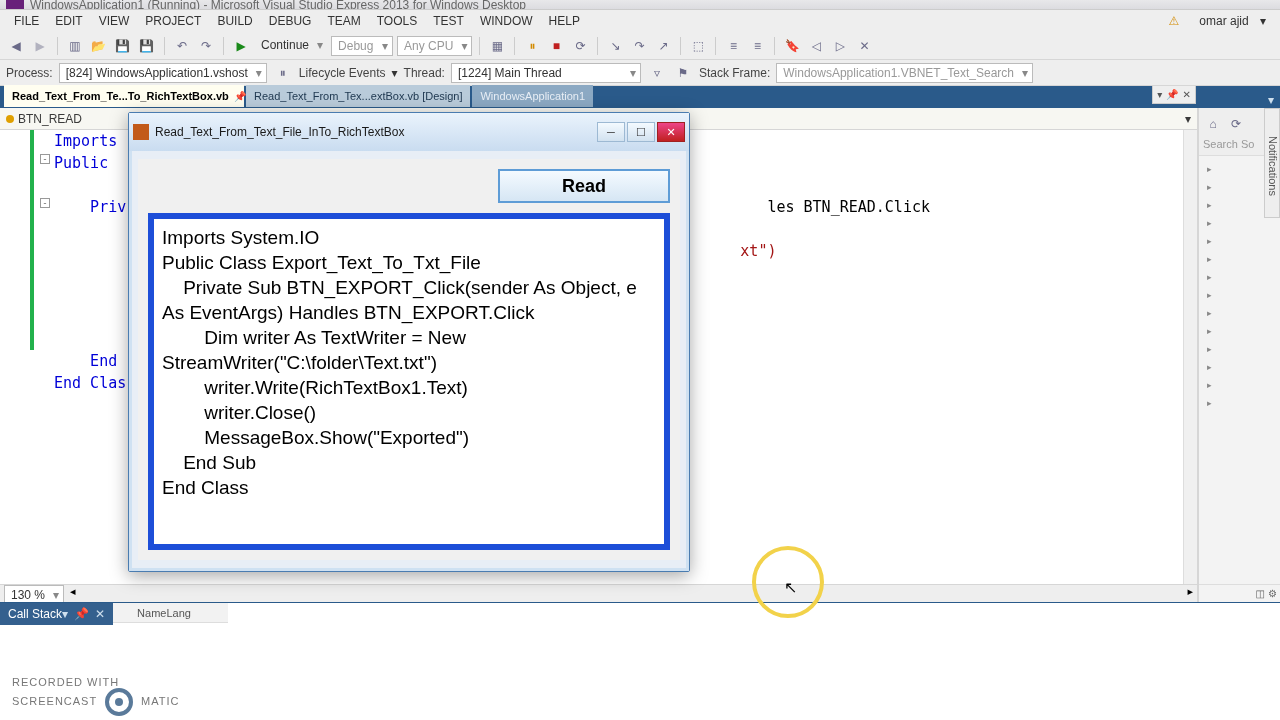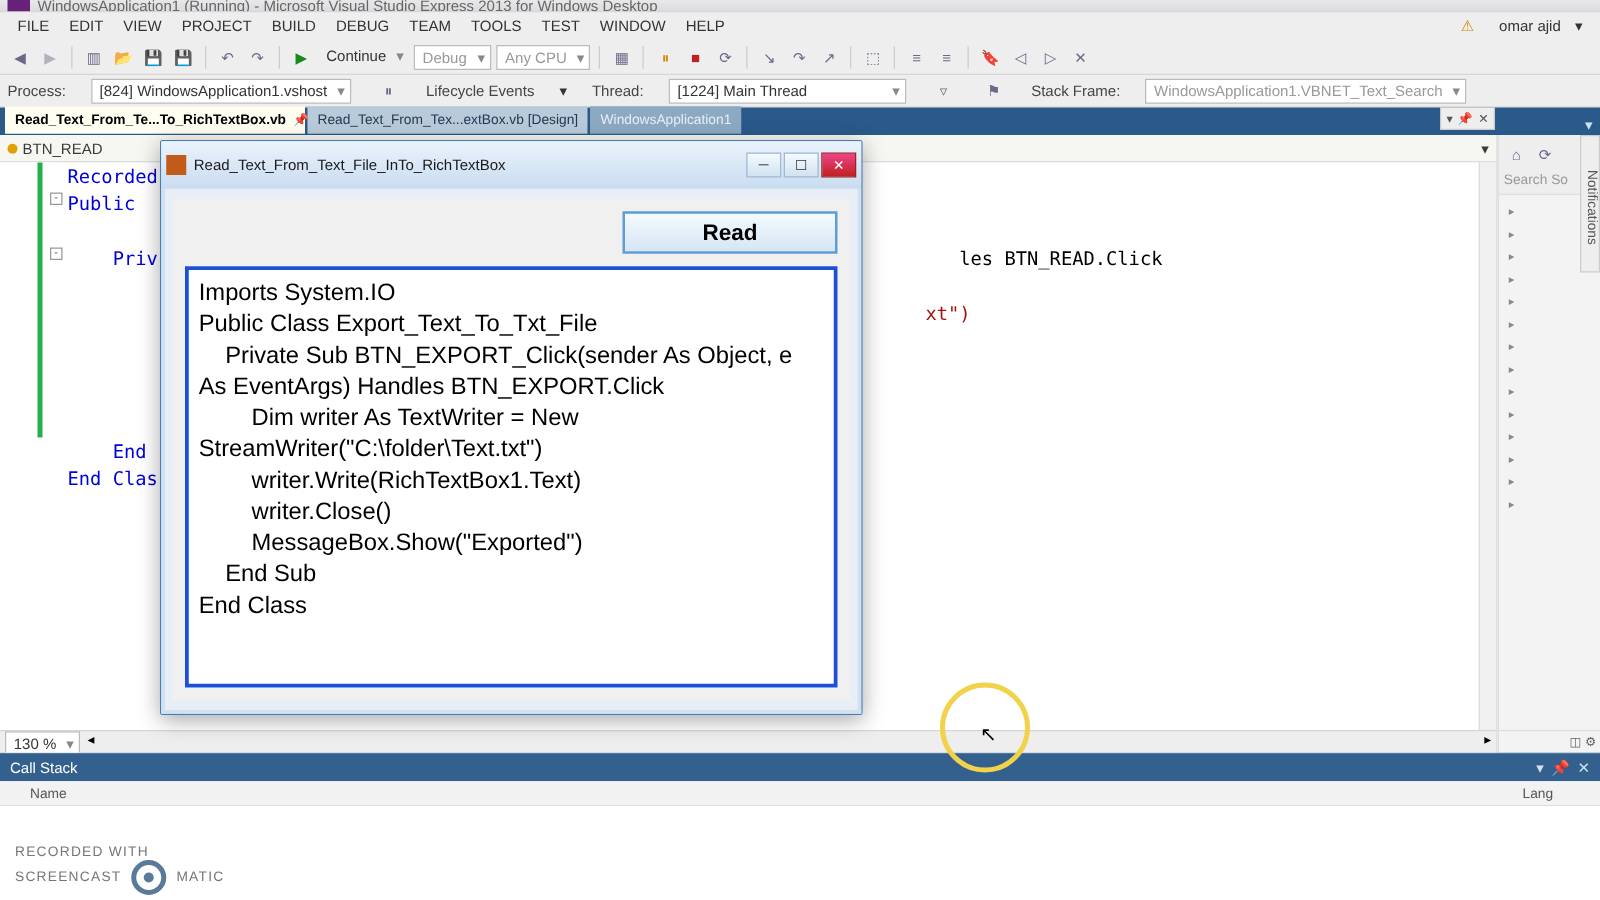--- a/index.html
+++ b/index.html
@@ -18,21 +18,21 @@
 
 
 .toolbar { height: 28px; background: #eee; border-bottom: 1px solid #d6d6d6; display: flex; align-items: center; padding: 0 6px; gap:4px; color:#444;}
 .tbtn { width:20px; height:20px; display:inline-flex; align-items:center; justify-content:center; border-radius:2px; font-size:12px; color:#6a6a88;}
 .sep{width:1px;height:18px;background:#ccc;margin:0 3px;}
 .combo { height:20px; border:1px solid #bbb; background:#fff; padding:0 18px 0 6px; line-height:18px; font-size:12px; color:#333; position:relative; min-width:62px;}
 .combo::after{content:"▾"; position:absolute; right:4px; top:0; color:#888;}
 .combo.gray{color:#999;}
 .disabled{opacity:0.45;}
 
-.toolbar2 { height:26px; background:#eee; border-bottom:1px solid #d6d6d6; display:flex; align-items:center; padding:0 6px; gap:20px; color:#333;}
+.toolbar2 { height:26px; background:#eee; border-bottom:1px solid #d6d6d6; display:flex; align-items:center; padding:0 6px; gap:6px; color:#333;}
 .lbl{color:#444;}
 
 
 .tabstrip { height:22px; background:#2a5a8a; display:flex; align-items:flex-end; padding-left:4px; border-bottom:1px solid #2a5a8a;}
 .tab { height:22px; padding:0 8px; display:flex; align-items:center; background:#b9cbda; color:#213a52; font-size:11px; margin-right:2px; position:relative; max-width:240px; }
 .tab.active{background:#fffef0; color:#000; font-weight:600;}
 .tab .pin{margin-left:6px;font-size:10px;color:#555;}
 .tab .close{margin-left:6px;font-size:12px;color:#555;}
 .tabstrip .tright{margin-left:auto; color:#cfe0ee; padding:0 6px; display:flex; gap:6px;}
 
@@ -63,21 +63,21 @@
 .rightpanel .node{display:flex; align-items:center; gap:3px; height:18px; font-size:11px; color:#333; margin-left:6px;}
 .rightpanel .node::before{content:"▸"; color:#888; font-size:9px;}
 
 
 .rightpanel .pctl{height:18px; border-top:1px solid #ddd; display:flex; align-items:center; justify-content:flex-end; gap:3px; padding:0 3px; font-size:10px; color:#666;}
 
 
 .vtab{position:absolute; right:0; top:108px; width:16px; height:110px; background:#eee; border:1px solid #ccc; writing-mode:vertical-rl; text-align:center; font-size:11px; color:#555; padding-top:6px;}
 
 
-.callstack{height:118px; border-top:1px solid #2a5a8a; display:flex; flex-direction:column;}
+.callstack{height:118px; border-top:1px solid #2a5a8a; display:flex; flex-direction:row;}
 .callstack .cshdr{height:22px; background:#34608e; color:#fff; display:flex; align-items:center; padding:0 8px; font-size:12px;}
 .callstack .cshdr .pinset{margin-left:auto; display:flex; gap:6px; color:#cfe0ee;}
 .callstack .cols{height:20px; background:#f2f2f2; border-bottom:1px solid #ddd; display:flex; align-items:center; font-size:11px; color:#555;}
 .callstack .cols .c1{flex:1; padding-left:24px;}
 .callstack .cols .c2{width:62px;}
 .callstack .body{flex:1; background:#fff;}
 
 
 .wm{position:absolute; left:12px; bottom:4px; font-size:11px; color:#777; letter-spacing:1px; text-transform:uppercase;}
 .wm .ring{display:inline-block; width:28px; height:28px; border:4px solid #5a7a9a; border-radius:50%; vertical-align:middle; margin:0 4px; position:relative;}
@@ -91,21 +91,21 @@
 .appwin{position:absolute; left:128px; top:112px; width:562px; height:460px; background:#e8eef6; border:1px solid #4a7cb0; box-shadow:0 4px 18px rgba(0,0,0,.35); border-radius:2px; display:flex; flex-direction:column; z-index:50;}
 .appwin .aouter{padding:6px 6px 8px 6px; border:3px solid #cfe1f2; border-top:0; flex:1; display:flex; flex-direction:column;}
 .appwin .atitle{height:38px; background:linear-gradient(#eaf3fc,#c9dcf0); display:flex; align-items:center; padding:0 4px;}
 .appwin .aicon{width:16px;height:16px; background:#c25a1a; margin-right:6px;}
 .appwin .atxt{font-size:12px; color:#1a1a1a;}
 .appwin .abtns{margin-left:auto; display:flex;}
 .abtn{width:28px;height:20px;border:1px solid #9db9d3;background:linear-gradient(#f4faff,#d2e2f0);margin-left:2px;display:flex;align-items:center;justify-content:center;font-size:11px;color:#333;}
 .abtn.close{background:linear-gradient(#e48,#c02020);color:#fff;border-color:#a02020;}
 .appwin .client{flex:1; background:#f0f0f0; margin-top:2px; display:flex; flex-direction:column; padding:10px;}
 .readbtn{align-self:flex-end; width:172px; height:34px; background:linear-gradient(#f4faff,#d6e6f4); border:2px solid #5e9cd6; color:#000; font-size:18px; font-weight:600; margin-bottom:10px;}
-.rtb{flex:1; background:#fff; border:3px solid #1d4ed8; padding:6px 8px; font-family:"Segoe UI", sans-serif; font-size:19px; line-height:25px; color:#000; white-space:pre-wrap; overflow:hidden;}
+.rtb{flex:1; background:#fff; border:6px solid #1d4ed8; padding:6px 8px; font-family:"Segoe UI", sans-serif; font-size:19px; line-height:25px; color:#000; white-space:pre-wrap; overflow:hidden;}
 
 
 .tabwinctl{position:absolute; right:84px; top:0; background:#eee; height:18px; display:flex; align-items:center; padding:0 4px; gap:4px; font-size:10px; color:#555; border:1px solid #ccc; border-top:none;}
 </style>
 </head>
 <body>
 
 <div class="titlebar">
   <span class="logo"></span>
   <span class="txt">WindowsApplication1 (Running) - Microsoft Visual Studio Express 2013 for Windows Desktop</span>
@@ -210,21 +210,21 @@
         </span>
       <span class="right">▾</span>
     </div>
 
     <div class="codearea">
       <div class="gutter">
         <div class="greenbar" style="top:0;height:220px"></div>
         <div class="minus" style="top:24px">-</div>
         <div class="minus" style="top:68px">-</div>
       </div>
-      <div class="codetext"><span class="kw">Recorded</span>
+      <div class="codetext"><span class="kw">Imports</span>
 <span class="kw">Public </span>
 
 <span class="kw">    Priv</span>                                                                       <span>les BTN_READ.Click</span>
 
                                                                             <span class="str">xt")</span>
 
 
 
 
 <span class="kw">    End</span>

